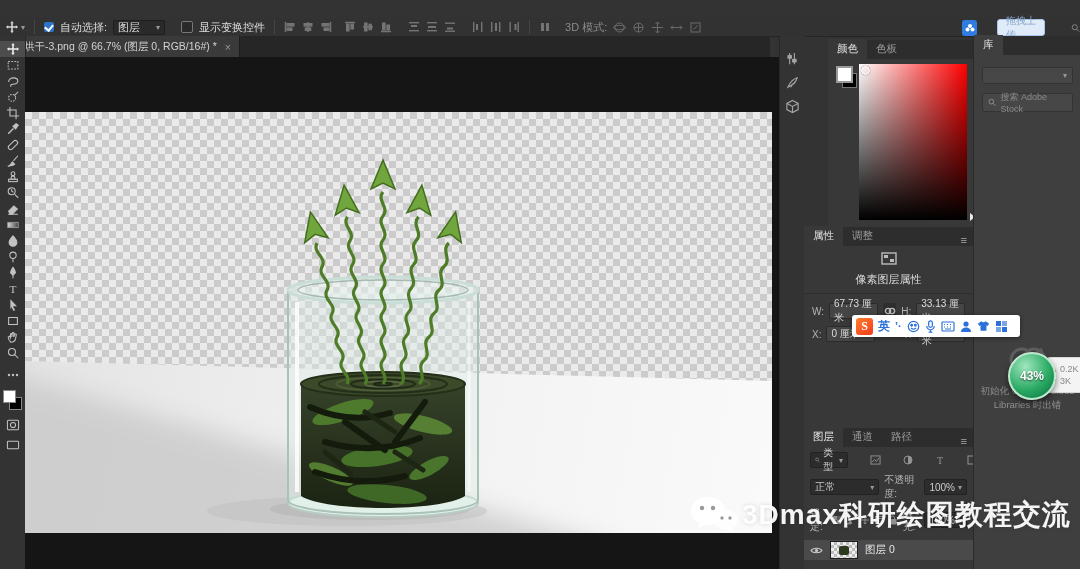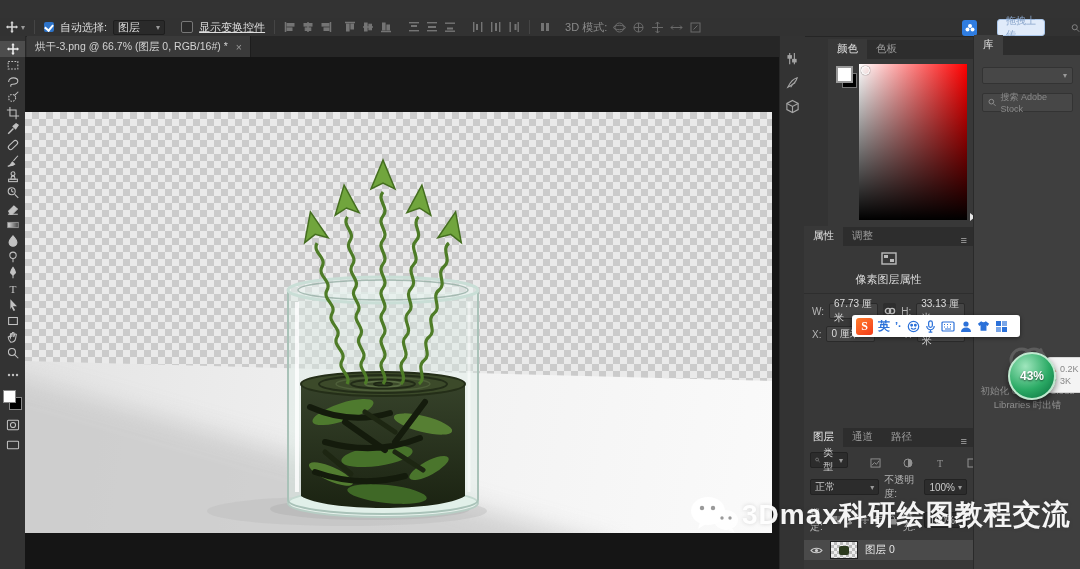--- a/index.html
+++ b/index.html
@@ -15,21 +15,21 @@
   .vdiv{width:1px;height:14px;background:#454545;margin:0 3px;}
   .obox{background:#2a2a2a;border:1px solid #1e1e1e;border-radius:2px;height:13px;display:flex;align-items:center;padding:0 4px;gap:4px;color:#ddd;}
   .caret{font-size:8px;color:#999;}
   .cb{width:10px;height:10px;border-radius:2px;display:inline-block;}
   .cb.on{background:#2d73c8;position:relative;}
   .cb.on::after{content:"";position:absolute;left:2px;top:1px;width:4px;height:6px;border:solid #fff;border-width:0 2px 2px 0;transform:rotate(40deg);}
   .cb.off{background:#2a2a2a;border:1px solid #777;}
   .oicon{opacity:.55;}
   .graytx{color:#8a8a8a;}
   
-  #tabbar{left:27px;top:36px;width:754px;height:21px;background:#262626;display:flex;}
+  #tabbar{left:16px;top:36px;width:754px;height:21px;background:#262626;display:flex;}
   #doctab{background:#3a3a3a;height:21px;display:flex;align-items:center;padding:0 8px;gap:8px;color:#d2d2d2;font-size:10.5px;border-right:1px solid #1d1d1d;}
   
   #toolbar{left:0;top:36px;width:25px;height:533px;background:#333;border-right:1px solid #272727;}
   .tool{width:25px;height:16px;display:flex;align-items:center;justify-content:center;}
   .tool.sel{background:#4d4d4d;}
   .tico{stroke:#c2c2c2;fill:none;stroke-width:1.2;}
   
   #canvas{left:25px;top:57px;width:754px;height:512px;background:#151515;}
   #doc{left:0;top:55px;width:747px;height:421px;overflow:hidden;}
   .checker{background:linear-gradient(45deg,#cbcbcb 25%,transparent 25%,transparent 75%,#cbcbcb 75%),linear-gradient(45deg,#cbcbcb 25%,transparent 25%,transparent 75%,#cbcbcb 75%);background-color:#eaeaea;background-size:14px 14px;background-position:0 0,7px 7px;}
@@ -70,21 +70,21 @@
       <span class="caret">▾</span>
     </div>
     <div class="vdiv"></div>
     <span class="cb on"></span>
     <span style="color:#ddd;">自动选择:</span>
     <div class="obox" style="width:42px;">
       <span>图层</span>
       <span class="caret" style="margin-left:auto;">▾</span>
     </div>
     <span class="cb off" style="margin-left:10px;"></span>
-    <span style="color:#ddd;text-decoration:underline;">显示变换控件</span>
+    <span style="color:#ddd;">显示变换控件</span>
     <div class="vdiv"></div>
 
     <span class="oicon">
         <svg width="12" height="12" viewBox="0 0 12 12" stroke="#aaa" fill="#aaa">
           <line x1="1.5" y1="1" x2="1.5" y2="11" stroke-width="1.5"></line>
           <rect x="3" y="2.5" width="7" height="2.6"></rect>
           <rect x="3" y="6.9" width="5" height="2.6"></rect>
         </svg>
       </span>
     <span class="oicon">
@@ -524,21 +524,21 @@
     </div>
   </div>
 
   <div class="abs panel" style="left:804px;top:428px;width:169px;height:141px;">
     <div class="ptabs">
       <div class="ptab on">图层</div>
       <div class="ptab">通道</div>
       <div class="ptab">路径</div>
       <div class="pmenu">≡</div>
     </div>
-    <div class="row" style="padding:5px 6px 0;gap:22px;align-items:flex-end;">
+    <div class="row" style="padding:5px 6px 0;gap:22px;">
       <div class="dsel" style="width:60px;">
         <svg width="8" height="8" viewBox="0 0 10 10" stroke="#aaa" fill="none">
             <circle cx="4" cy="4" r="2.8"></circle>
             <line x1="6.2" y1="6.2" x2="9" y2="9"></line>
           </svg>
         <span>类型</span>
         <span class="caret" style="margin-left:auto;">▾</span>
       </div>
       <span class="lic">
           <svg width="11" height="10" viewBox="0 0 12 11" stroke="#aaa" fill="none">

